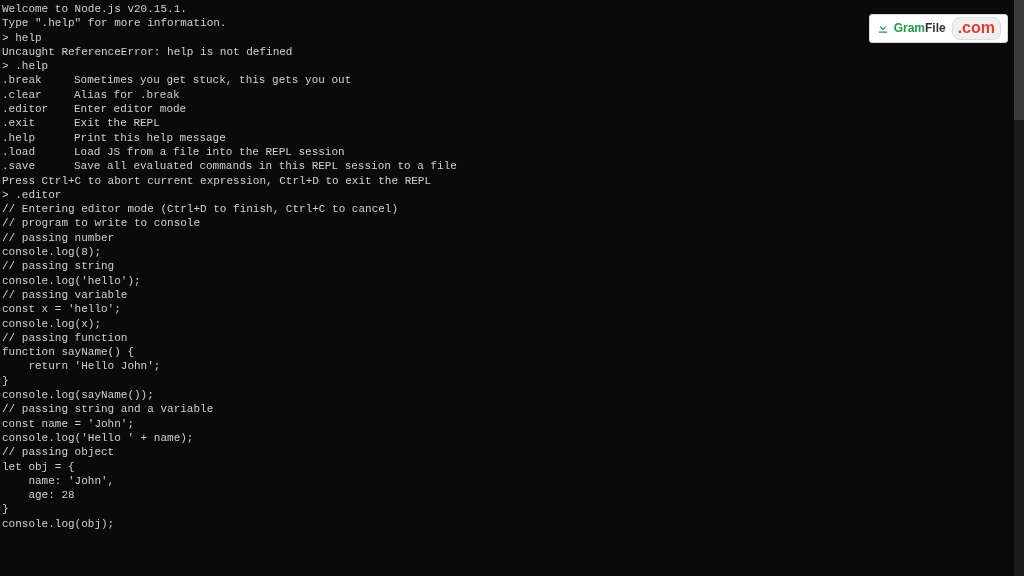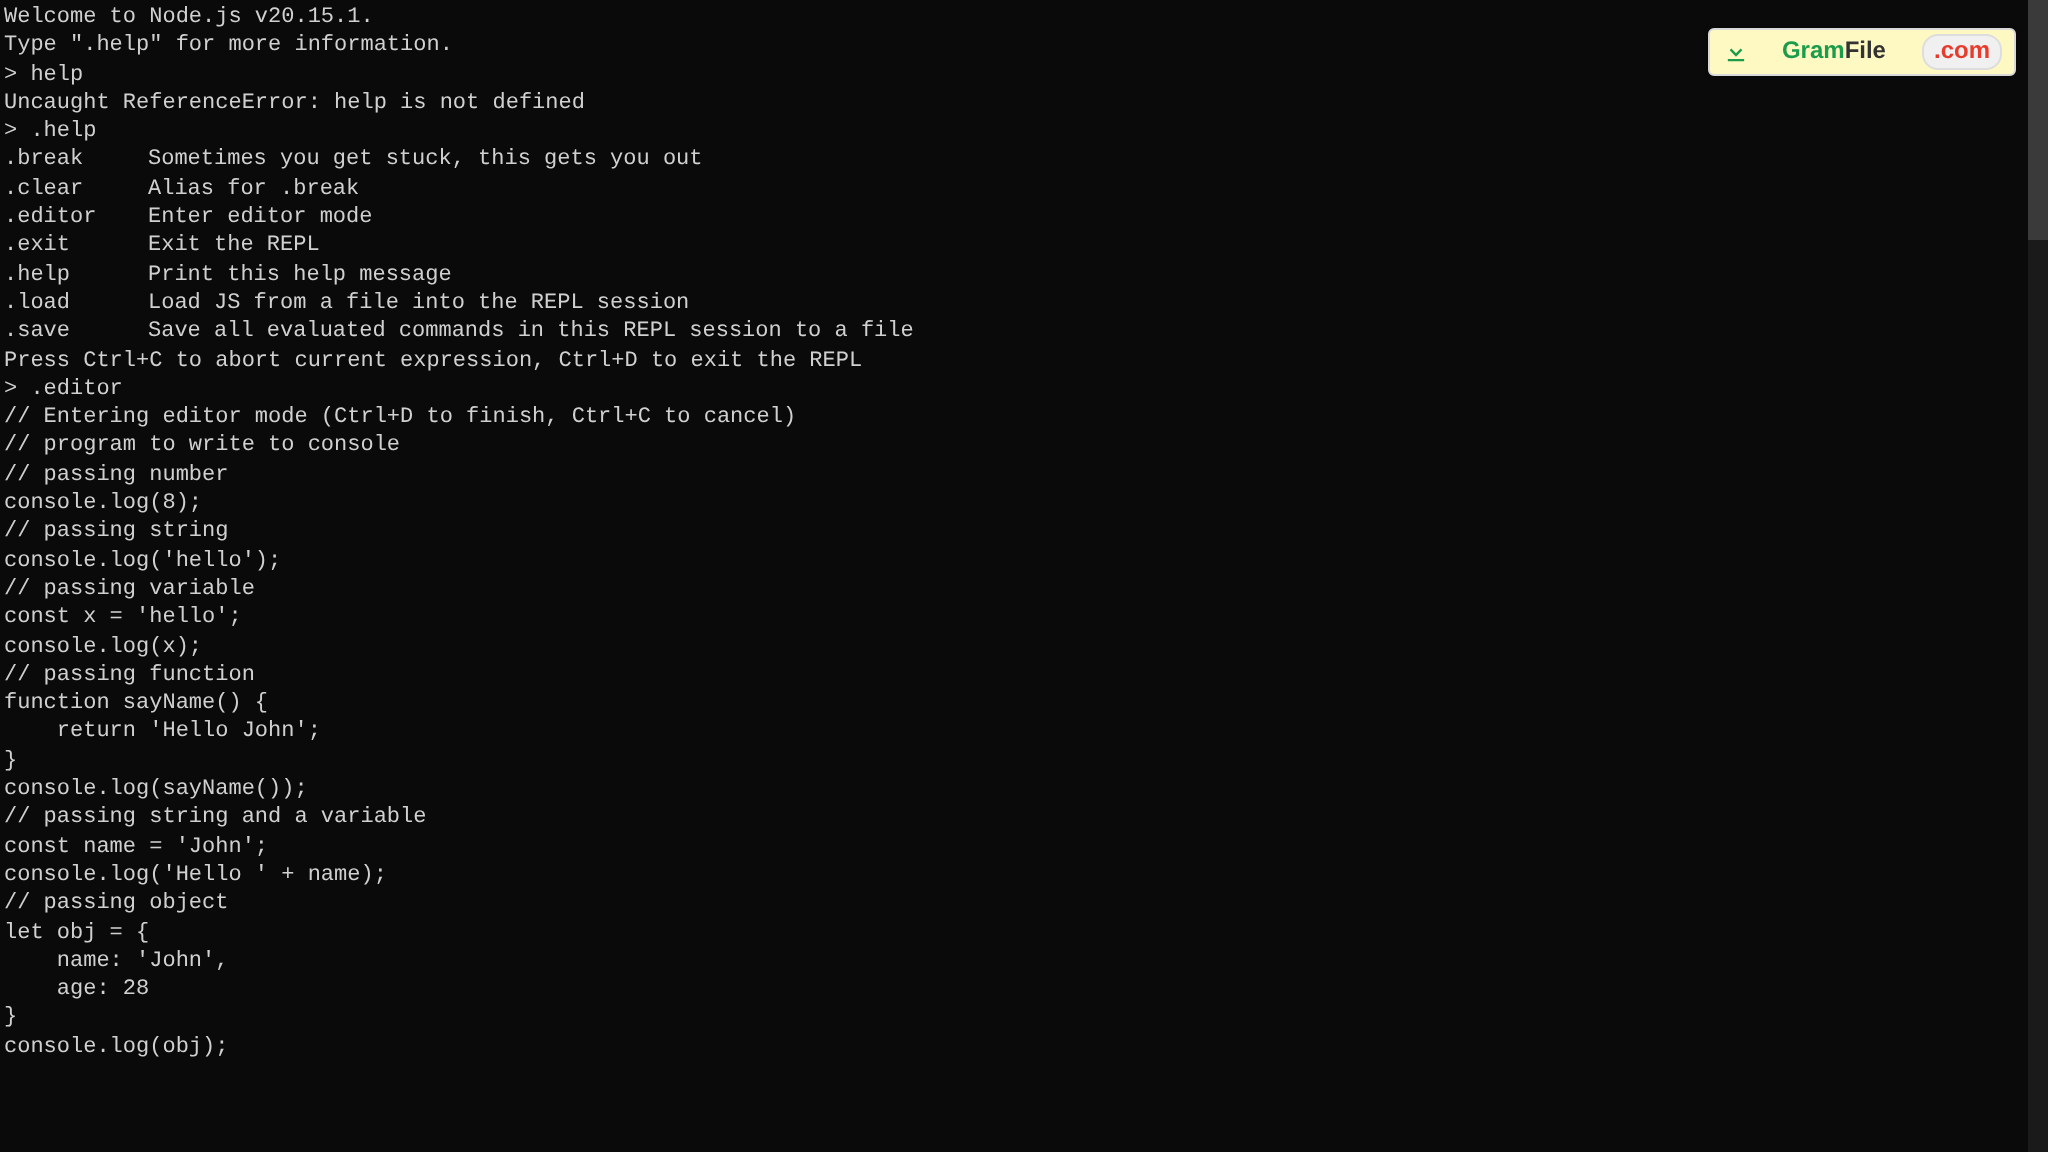--- a/index.html
+++ b/index.html
@@ -22,30 +22,30 @@
   }
   .line { display: block; }
   .help-cmd {
     display: inline-block;
     width: 72px;
   }
   .badge {
     position: absolute;
     top: 14px;
     right: 16px;
-    background: #fef9c3;
+    background: #ffffff;
     border: 1px solid #d8d8d8;
     border-radius: 3px;
     padding: 2px 6px;
     font-family: Arial, sans-serif;
     font-size: 12px;
     font-weight: bold;
     display: flex;
     align-items: center;
-    gap: 16px;
+    gap: 4px;
     box-shadow: 0 0 2px rgba(0,0,0,0.3);
   }
   .badge .g-icon {
     width: 14px;
     height: 14px;
     display: inline-flex;
     align-items: center;
     justify-content: center;
   }
   .badge .gram {
@@ -53,21 +53,21 @@
   }
   .badge .file {
     color: #333;
   }
   .badge .dotcom {
     background: #f0f0f0;
     border: 1px solid #ddd;
     border-radius: 8px;
     padding: 0 5px;
     color: #e63c2e;
-    font-size: 12px;
+    font-size: 16px;
     font-weight: bold;
     margin-left: 2px;
   }
   .scrollbar {
     position: absolute;
     top: 0;
     right: 0;
     width: 10px;
     height: 576px;
   }

